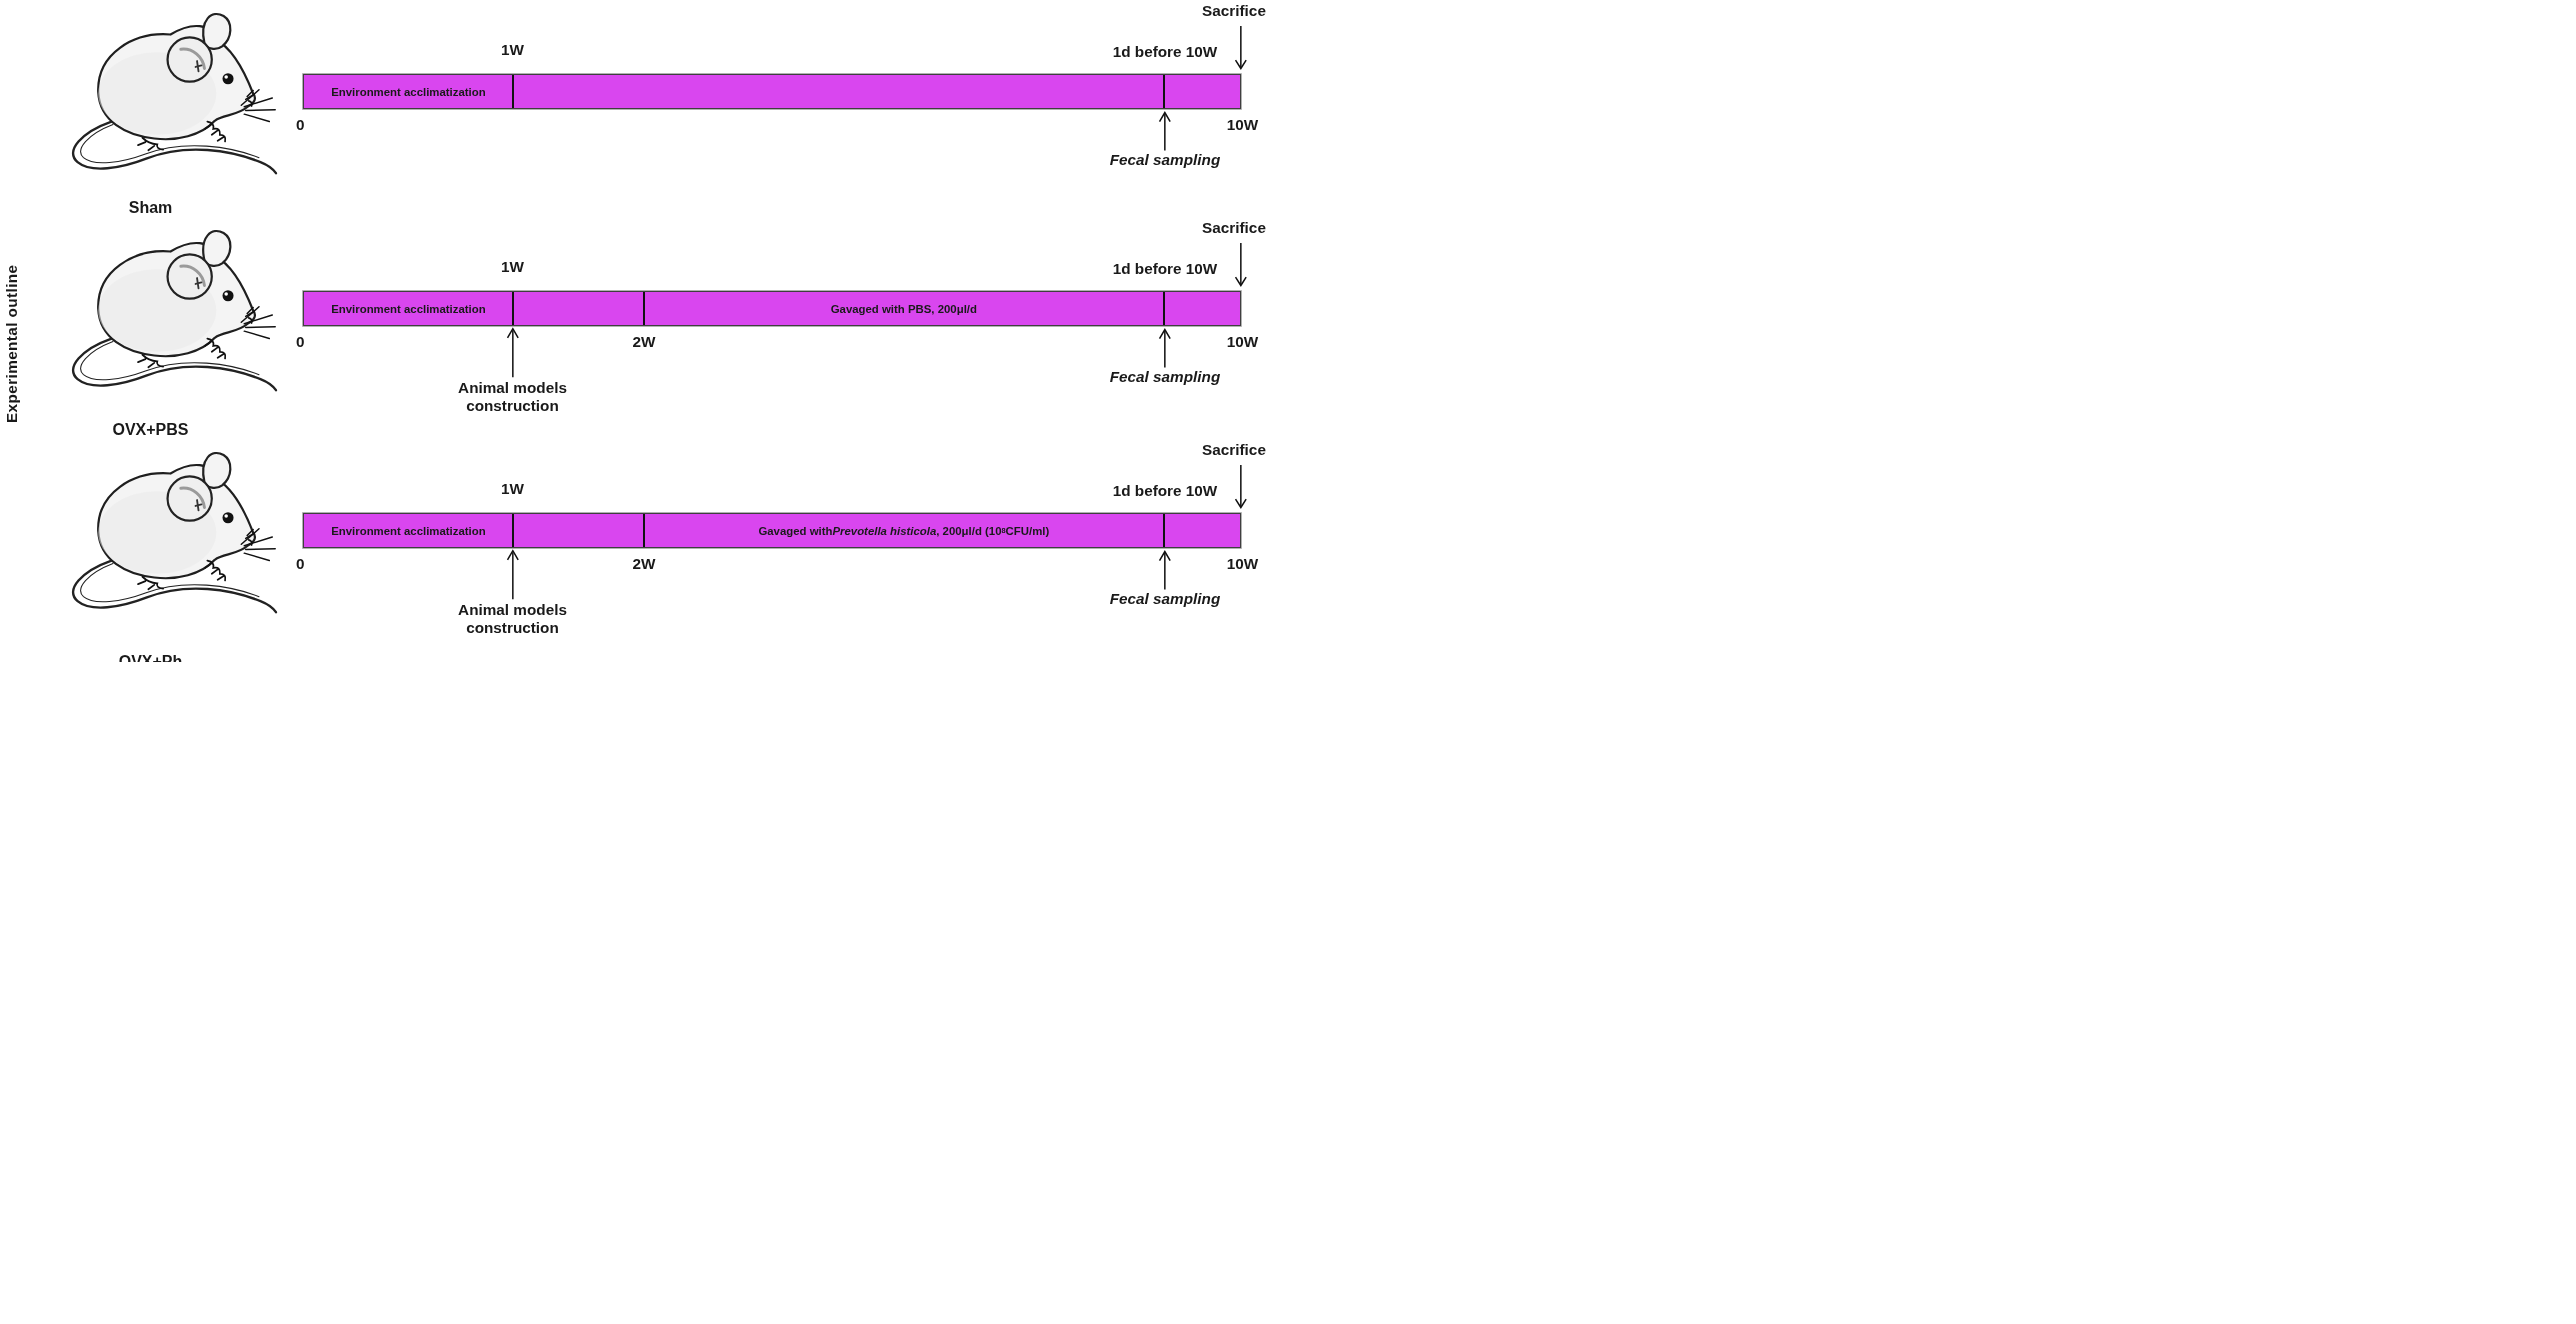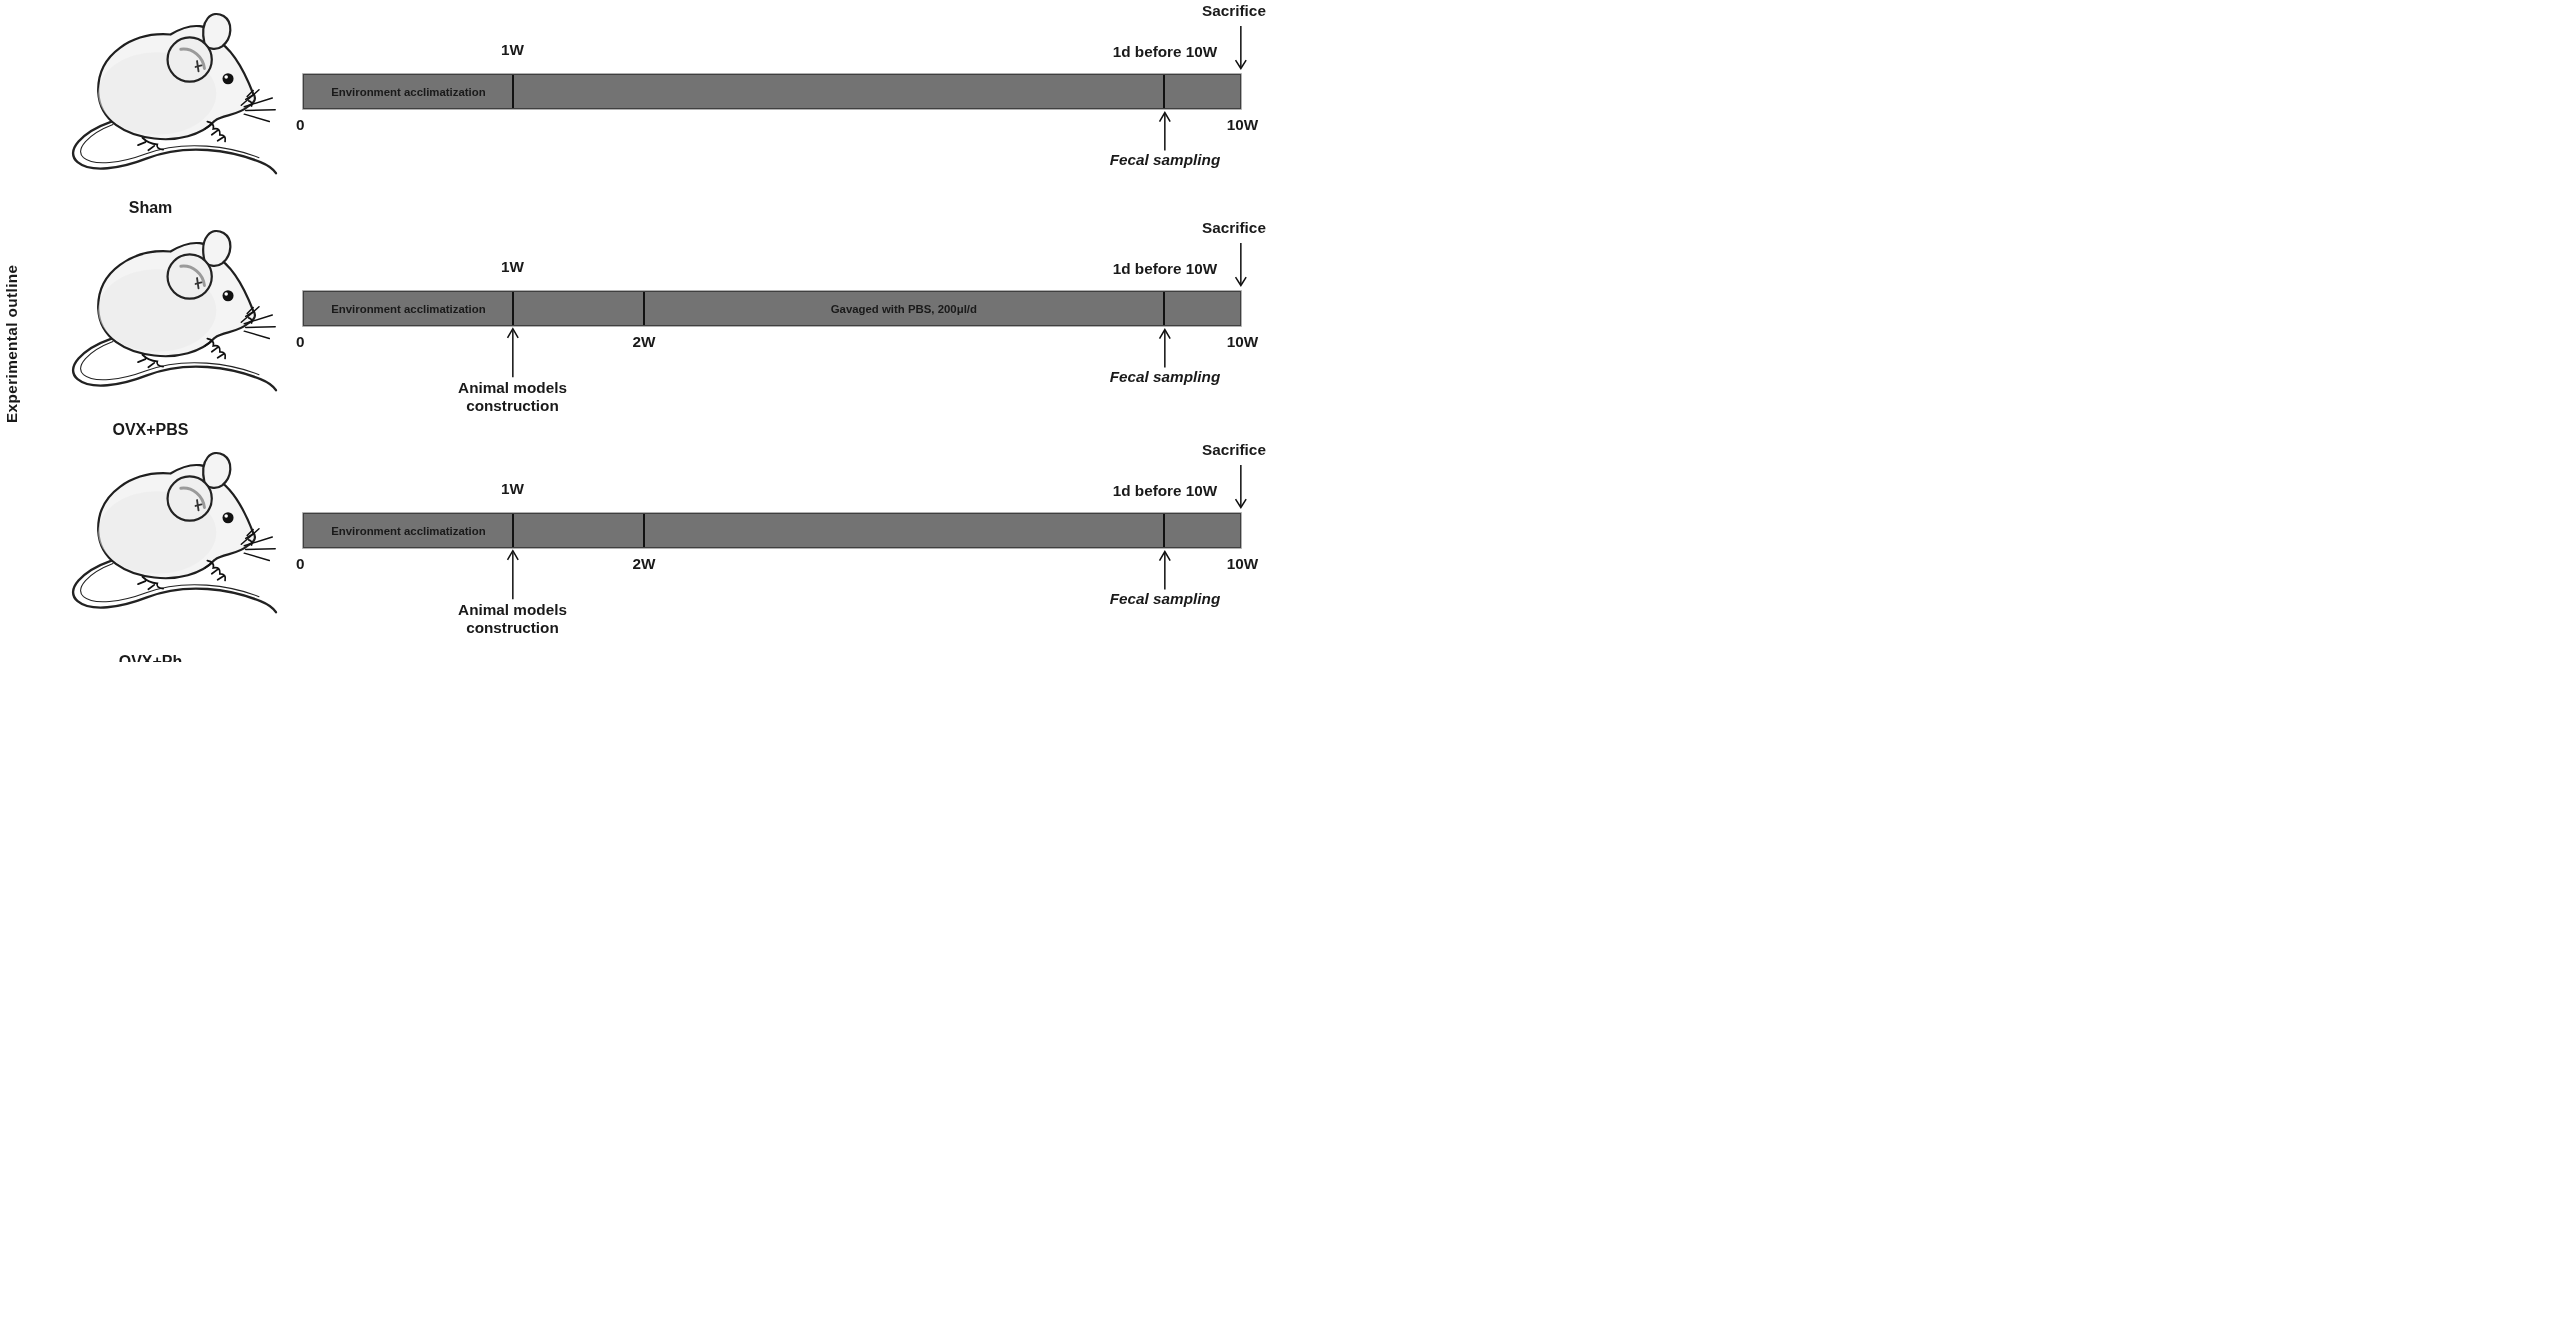--- a/index.html
+++ b/index.html
@@ -25,21 +25,21 @@
     position:absolute; left:61px; width:179px; text-align:center;
     font-size:16px; font-weight:bold;
   }
   .row1 .group-label { top:175px;margin-top:24px; }
   .row2 .group-label { top:204px; }
   .row3 .group-label { top:200px;margin-top:14px; }
 
   
   .bar {
     position:absolute; left:303px; top:74px; width:938px; height:35px;
-    background:#737373;
+    background:#d946ef;
     border:1.5px solid #3f3f3f;
     box-shadow:0 0 0 0.8px #9e9e9e;
   }
   .seg { position:absolute; top:0; bottom:0; display:flex; align-items:center; justify-content:center;
          font-size:11.4px; font-weight:bold; white-space:nowrap; }
   .seg-1    { left:0;      width:22.32%; }
   .seg-main-wide { left:22.32%; width:69.55%; }  
   .seg-gap  { left:22.32%; width:13.98%; }        
   .seg-main { left:36.30%; width:55.57%; }        
   .seg-last { left:91.87%; width:8.13%; }
@@ -209,20 +209,27 @@
     <svg width="13.7" height="44" viewBox="0 0 18 58">
         <use href="#arrow-down-art"></use>
       </svg>
   </div>
   <div class="lbl lbl-before">1d before 10W</div>
   <div class="lbl lbl-1w">1W</div>
 
   <div class="bar">
     <div class="seg seg-1">Environment acclimatization</div>
     <div class="seg seg-gap"></div>
+    <div class="seg seg-main">
+        <span>Gavaged with </span>
+        <i>Prevotella histicola</i>
+        <span>, 200μl/d (10</span>
+        <sup>8</sup>
+        <span>CFU/ml)</span>
+      </div>
     <div class="seg seg-last"></div>
     <div class="sep sep-1w"></div>
     <div class="sep sep-2w"></div>
     <div class="sep sep-fecal"></div>
   </div>
 
   <div class="lbl lbl-0">0</div>
   <div class="lbl lbl-2w">2W</div>
   <div class="lbl lbl-10w">10W</div>
   <div class="arrow arrow-constr">

